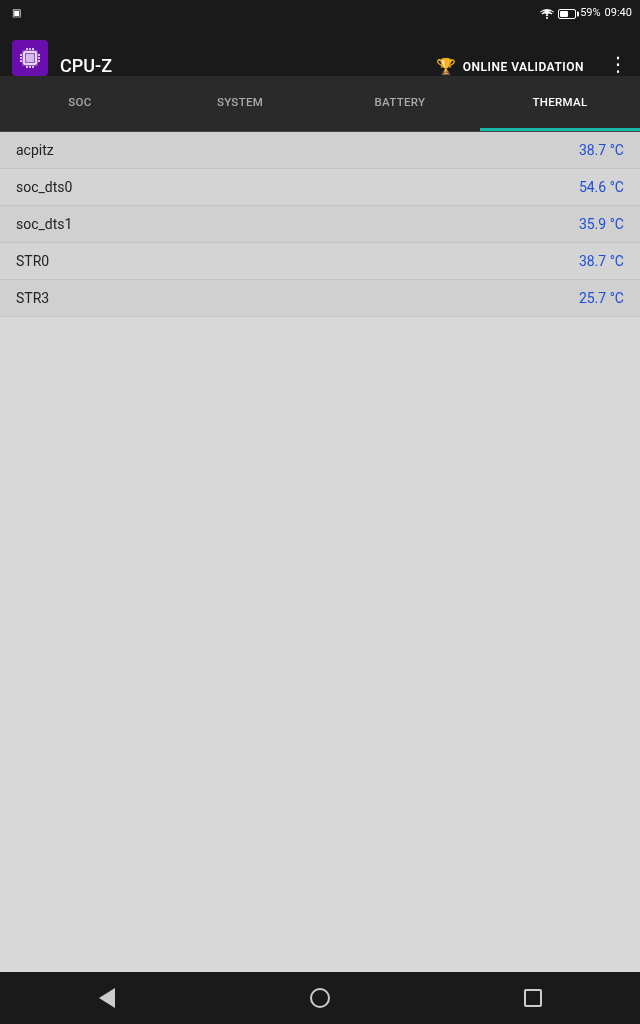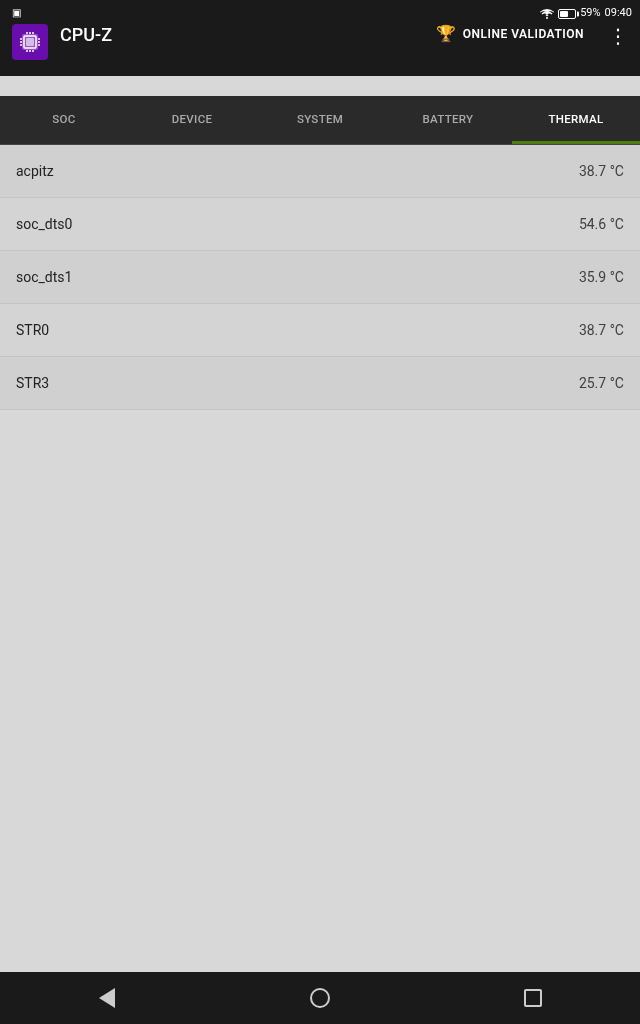--- a/index.html
+++ b/index.html
@@ -81,21 +81,21 @@
       width: 59%;
       border-radius: 1px;
     }
 
     
     .app-bar {
       width: 100%;
       height: 52px;
       background: #1a1a1a;
       display: flex;
-      align-items: flex-start;
+      align-items: flex-end;
       padding: 0 12px;
       gap: 12px;
     }
 
     .app-logo {
       width: 36px;
       height: 36px;
       background: #6a0dad;
       border-radius: 4px;
       display: flex;
@@ -133,77 +133,76 @@
     .more-icon {
       color: #fff;
       font-size: 20px;
       margin-left: 12px;
       cursor: pointer;
     }
 
     
     .tab-bar {
       width: 100%;
-      height: 49px;
+      height: 56px;
       background: #2a2a2a;
       display: flex;
       align-items: stretch;
       border-bottom: 1px solid #444;
-      margin-top: 20px;
     }
 
     .tab {
       flex: 1;
       display: flex;
       align-items: center;
       justify-content: center;
       color: #aaa;
       font-size: 11.5px;
       font-weight: 500;
       cursor: pointer;
       border-bottom: 3px solid transparent;
       text-transform: uppercase;
       letter-spacing: 0.3px;
     }
 
     .tab.active {
       color: #fff;
-      border-bottom: 3px solid #4d7c0f;
+      border-bottom: 3px solid #14b8a6;
     }
 
     
     .content {
       width: 100%;
       background: #d4d4d4;
       padding: 0;
     }
 
     
     .data-row {
       display: flex;
       align-items: center;
       justify-content: space-between;
-      padding: 18px 16px;
+      padding: 10px 16px;
       border-bottom: 1px solid #c4c4c4;
       background: #d4d4d4;
       gap: 17px;
     }
 
     .data-row:nth-child(odd) {
       background: #d0d0d0;
     }
 
     .row-label {
       color: #222;
       font-size: 14px;
       font-weight: 400;
     }
 
     .row-value {
-      color: #404040;
+      color: #1d4ed8;
       font-size: 14px;
       font-weight: 400;
     }
 
     
     .bottom-nav {
       position: absolute;
       bottom: 0;
       width: 100%;
       height: 52px;
@@ -305,21 +304,20 @@
   <span class="app-title">CPU-Z</span>
   <div class="online-validation-btn">
     <span class="trophy-icon">🏆</span>
     <span>ONLINE VALIDATION</span>
   </div>
   <span class="more-icon">⋮</span>
 </div>
 
 <div class="tab-bar">
   <div class="tab">SOC</div>
-  <div class="tab">DEVICE</div>
   <div class="tab">SYSTEM</div>
   <div class="tab">BATTERY</div>
   <div class="tab active">THERMAL</div>
 </div>
 
 <div class="content" id="thermal-rows">
 
 <div class="data-row">
       <span class="row-label">acpitz</span>
       <span class="row-value">38.7 °C</span>

